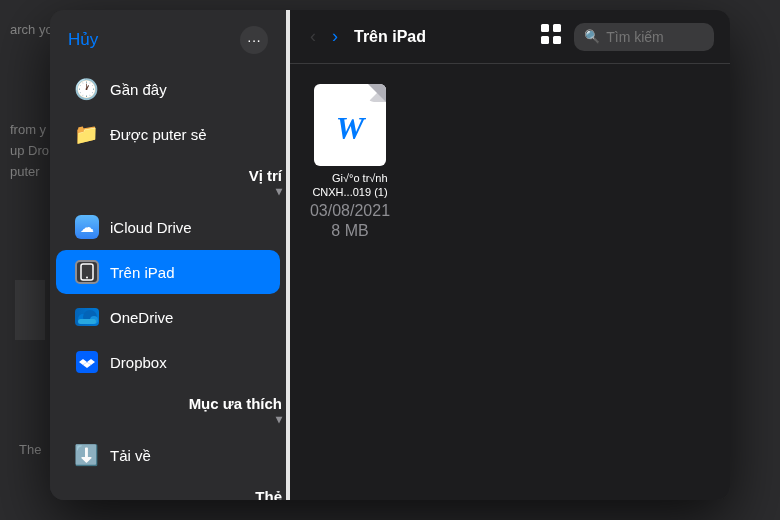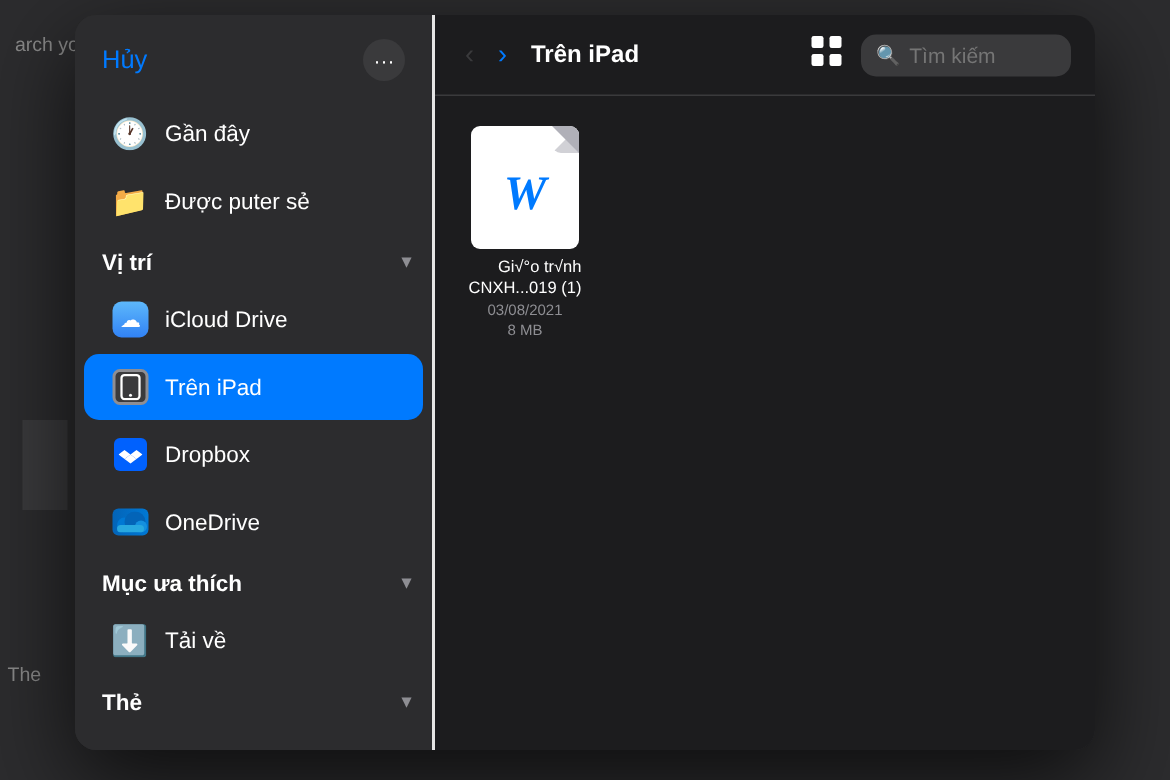--- a/index.html
+++ b/index.html
@@ -27,21 +27,21 @@
       font-size: 13px;
       line-height: 1.6;
     }
     .bg-text-top { top: 20px; left: 10px; }
     .bg-text-mid { top: 120px; left: 10px; }
     .bg-chart-bar {
       width: 30px; height: 60px;
       background: #3a3a3c;
       margin-top: 10px;
     }
-    .bg-text-bottom { top: 440px; left: 5px; }
+    .bg-text-bottom { top: 440px; left: 19px; }
 
     
     .file-picker {
       position: absolute;
       top: 10px;
       left: 50px;
       width: 680px;
       height: 490px;
       background: #2c2c2e;
       border-radius: 14px;
@@ -52,21 +52,21 @@
     }
 
     
     .sidebar {
       width: 240px;
       min-width: 240px;
       background: #2c2c2e;
       display: flex;
       flex-direction: column;
       padding: 0;
-      border-right: 2px solid #e5e5e5;
+      border-right: 4px solid #e5e5e5;
     }
 
     .sidebar-header {
       display: flex;
       align-items: center;
       justify-content: space-between;
       padding: 16px 18px 12px 18px;
     }
 
     .sidebar-cancel-btn {
@@ -106,26 +106,27 @@
       width: 26px;
       height: 26px;
       margin-right: 10px;
       flex-shrink: 0;
       display: flex; align-items: center; justify-content: center;
       font-size: 18px;
     }
 
     .section-header {
       display: flex;
-      align-items: flex-start;
+      align-items: flex-end;
       justify-content: space-between;
-      padding: 10px 14px 6px 18px;
+      padding: 10px 4px 6px 18px;
       color: #fff;
       font-size: 15px;
       font-weight: 600;
+      flex-direction: column;
     }
     .section-header-chevron {
       color: #8e8e93;
       font-size: 12px;
     }
 
     
     .main-content {
       flex: 1;
       background: #1c1c1e;
@@ -266,21 +267,21 @@
     .file-name {
       color: #fff;
       font-size: 11px;
       text-align: right;
       margin-top: 5px;
       line-height: 1.3;
       word-break: break-all;
     }
     .file-meta {
       color: #8e8e93;
-      font-size: 10px;
+      font-size: 16px;
       text-align: center;
       margin-top: 2px;
     }
 
     
     .icon-icloud {
       width: 24px; height: 24px;
       background: linear-gradient(180deg, #5db8fb 0%, #3182f5 100%);
       border-radius: 6px;
       display: flex; align-items: center; justify-content: center;
@@ -323,20 +324,21 @@
     .sidebar-scroll {
       flex: 1;
       overflow-y: auto;
     }
   </style>
 </head>
 <body>
 
 <div class="bg-content">
   <div class="bg-text bg-text-top">arch yo</div>
+  <div class="bg-text bg-text-mid">from y<br>up Dro<br>puter</div>
   <div class="bg-chart-bar" style="position:absolute;top:270px;left:15px;"></div>
   <div class="bg-text bg-text-bottom">The</div>
 </div>
 
 <div class="file-picker">
 
   <div class="sidebar">
 
     <div class="sidebar-header">
       <button class="sidebar-cancel-btn">Hủy</button>
@@ -376,47 +378,47 @@
       <div class="sidebar-item active">
         <div class="sidebar-item-icon">
           <div class="icon-ipad">
             <svg width="14" height="18" viewBox="0 0 14 18" fill="none">
               <rect x="1" y="1" width="12" height="16" rx="2" stroke="white" stroke-width="1.5"></rect>
               <circle cx="7" cy="14.5" r="1" fill="white"></circle>
             </svg>
           </div>
         </div>
         <span>Trên iPad</span>
-      </div>
-
-      <div class="sidebar-item">
-        <div class="sidebar-item-icon">
-          <div class="icon-dropbox">
-            <svg width="16" height="14" viewBox="0 0 16 14" fill="white">
-              <polygon points="8,1 4,4 8,7 4,10 0,7 4,4"></polygon>
-              <polygon points="8,1 12,4 8,7 12,10 16,7 12,4"></polygon>
-              <polygon points="4,10 8,7 12,10 8,13"></polygon>
-            </svg>
-          </div>
-        </div>
-        <span>Dropbox</span>
       </div>
 
       <div class="sidebar-item">
         <div class="sidebar-item-icon">
           <div class="icon-onedrive">
             <svg width="22" height="14" viewBox="0 0 22 14" fill="none">
               <ellipse cx="7" cy="9" rx="5" ry="5" fill="#0078d4"></ellipse>
               <ellipse cx="14" cy="7" rx="7" ry="7" fill="#0364b8"></ellipse>
               <ellipse cx="18" cy="10" rx="4" ry="4" fill="#1490df"></ellipse>
               <rect x="2" y="9" width="18" height="5" rx="2.5" fill="#28a8e0"></rect>
             </svg>
           </div>
         </div>
         <span>OneDrive</span>
+      </div>
+
+      <div class="sidebar-item">
+        <div class="sidebar-item-icon">
+          <div class="icon-dropbox">
+            <svg width="16" height="14" viewBox="0 0 16 14" fill="white">
+              <polygon points="8,1 4,4 8,7 4,10 0,7 4,4"></polygon>
+              <polygon points="8,1 12,4 8,7 12,10 16,7 12,4"></polygon>
+              <polygon points="4,10 8,7 12,10 8,13"></polygon>
+            </svg>
+          </div>
+        </div>
+        <span>Dropbox</span>
       </div>
 
       <div class="section-header">
         <span>Mục ưa thích</span>
         <span class="section-header-chevron">▾</span>
       </div>
 
       <div class="sidebar-item">
         <div class="sidebar-item-icon">
           <span style="color:#007aff;font-size:20px;">⬇️</span>

